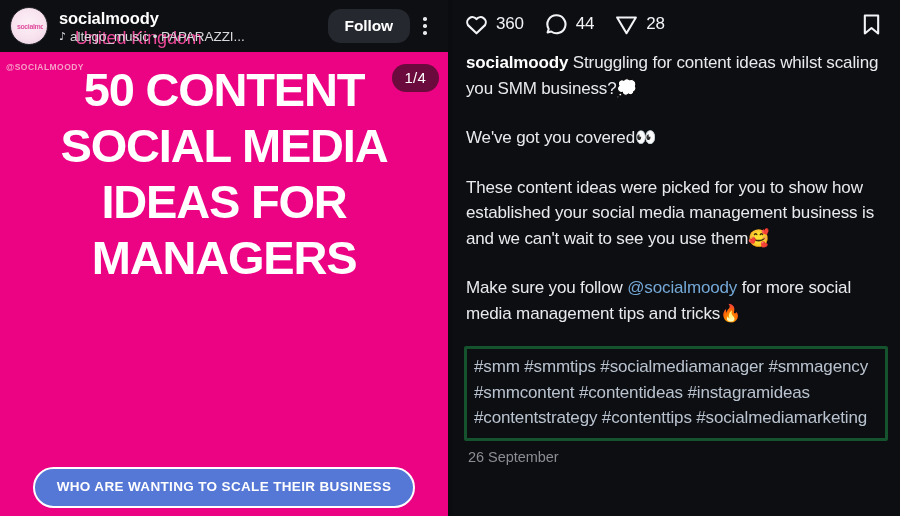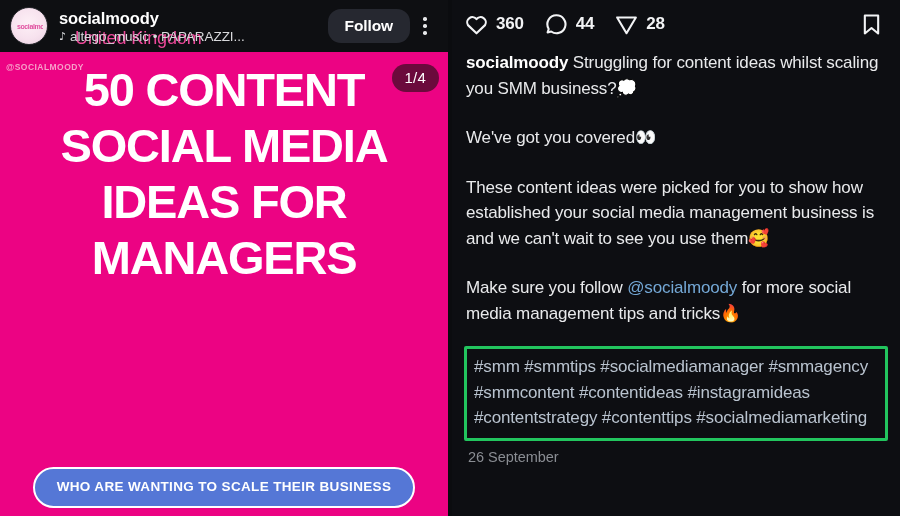--- a/index.html
+++ b/index.html
@@ -255,21 +255,21 @@
   }
   .action-group {
     display: flex;
     align-items: center;
     margin-right: 20px;
     cursor: pointer;
   }
   .action-group .count {
     color: #f2f3f5;
     font-size: 17px;
-    font-weight: bold;
+    font-weight: normal;
     margin-left: 7px;
     letter-spacing: -0.2px;
   }
   .action-spacer { flex: 1 1 auto; }
   .bookmark-btn { cursor: pointer; display: flex; align-items: center; padding-right: 2px; }
 
   .caption {
     padding: 2px 2px 0 4px;
     color: #e9eaec;
     font-size: 17px;
@@ -282,21 +282,21 @@
     font-weight: bold;
     color: #ffffff;
   }
   .caption .mention {
     color: #74a8d6;
   }
   .emoji { font-family: "DejaVu Sans", sans-serif; }
 
   .hashtag-box {
     margin-top: 20px;
-    border: 3px solid #22c55e;
+    border: 3px solid #14532d;
     border-radius: 2px;
     padding: 5px 7px 7px 7px;
     margin-left: 2px;
     margin-right: 2px;
   }
   .hashtags {
     color: #b9c3cf;
     font-size: 17px;
     line-height: 25.5px;
     letter-spacing: -0.15px;

